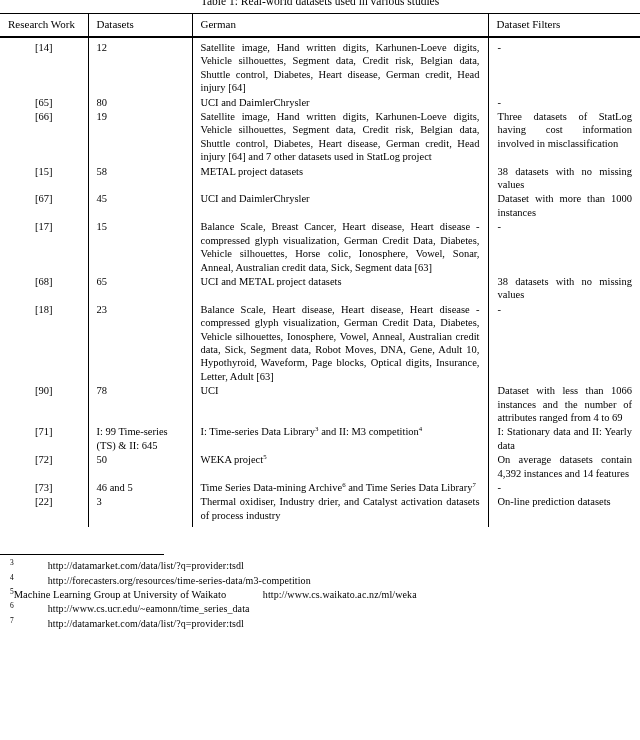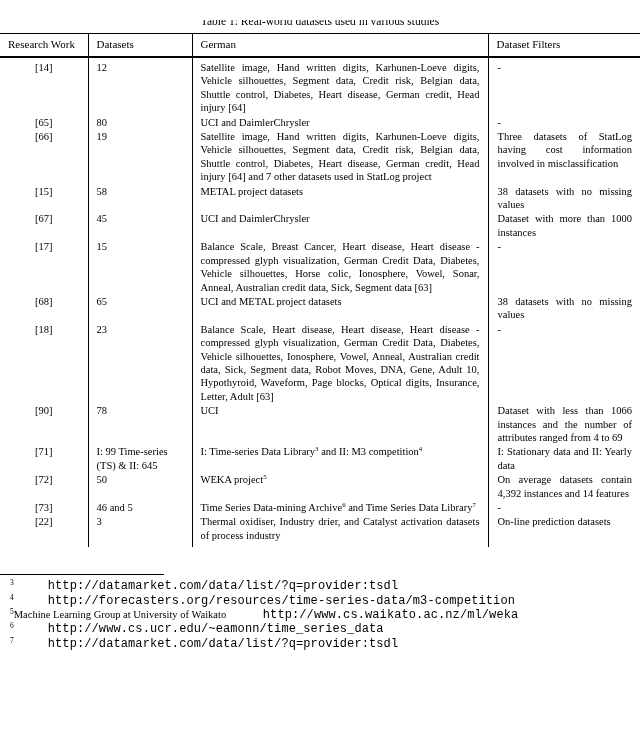--- a/index.html
+++ b/index.html
@@ -12,21 +12,20 @@
     color: #000;
     font-family: "Liberation Serif", "DejaVu Serif", serif;
   }
 
   
   .caption-clip {
     height: 6px;
     overflow: hidden;
     position: relative;
     margin-bottom: 7px;
-    margin-top: 20px;
   }
   .caption {
     position: absolute;
     left: 0;
     bottom: -2px;
     width: 100%;
     text-align: center;
     font-size: 11.5px;
     line-height: 14px;
     white-space: nowrap;
@@ -76,22 +75,22 @@
     margin-bottom: 4px;
   }
   .footnote {
     padding-left: 10px;
     line-height: 14.4px;
     white-space: nowrap;
   }
   .fn-marker { font-size: 7.5px; }
   .fn-text { font-size: 10.5px; }
   .fn-url {
-    font-family: Liberation Mono, monospace;
-    font-size: 12px;
+    font-family: Liberation Serif, serif;
+    font-size: 10px;
     letter-spacing: 0.1px;
     padding-left: 34px;
   }
 </style>
 </head>
 <body>
 
 <div class="caption-clip">
   <div class="caption">Table 1: Real-world datasets used in various studies</div>
 </div>

